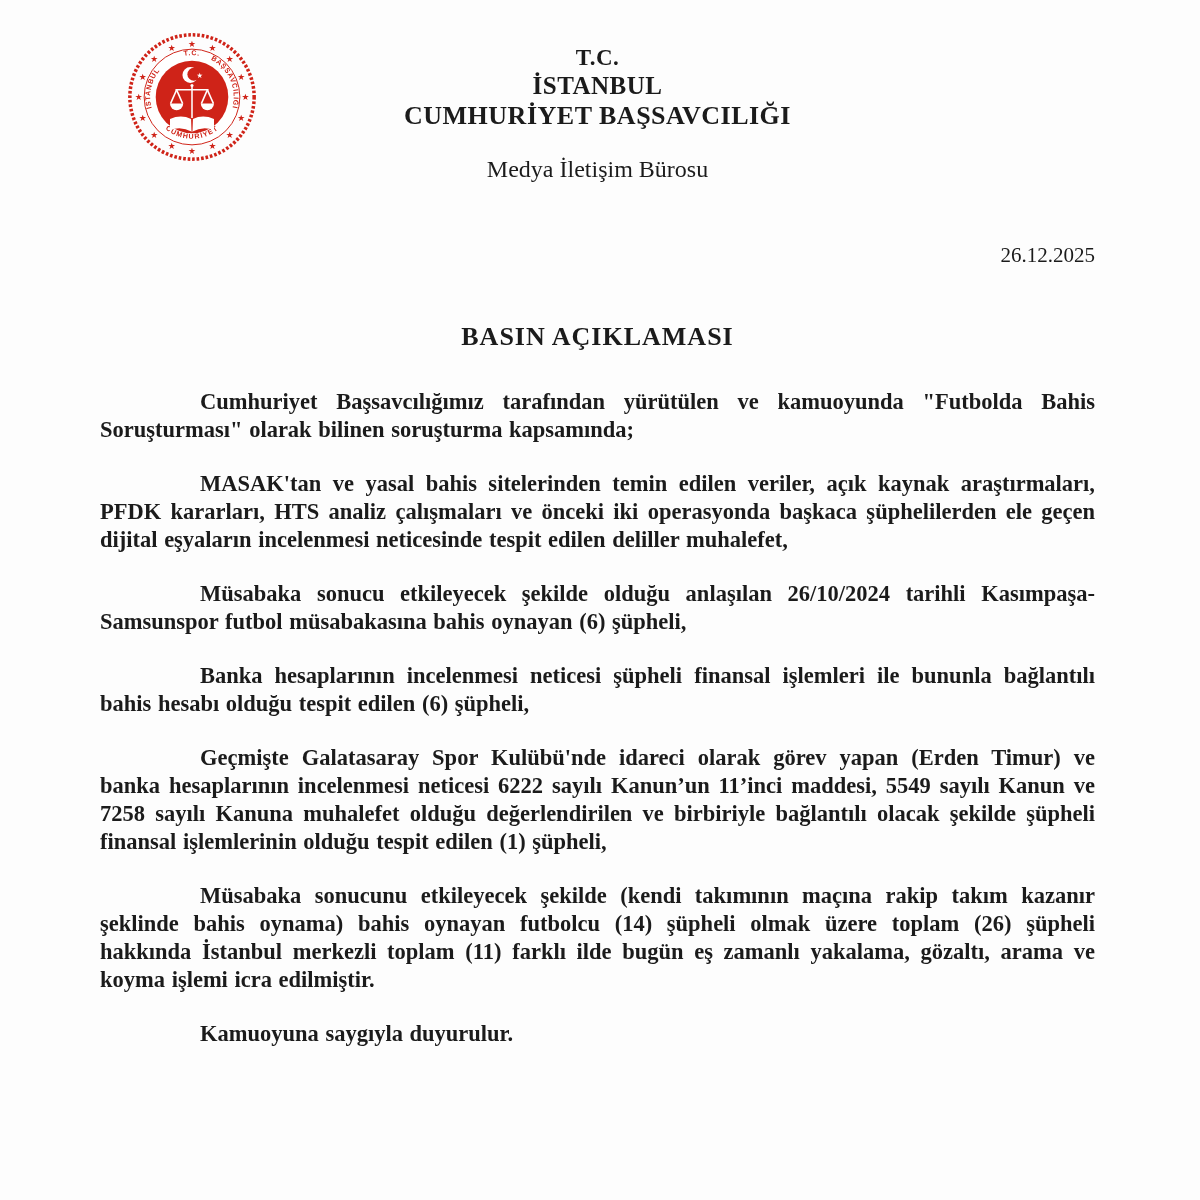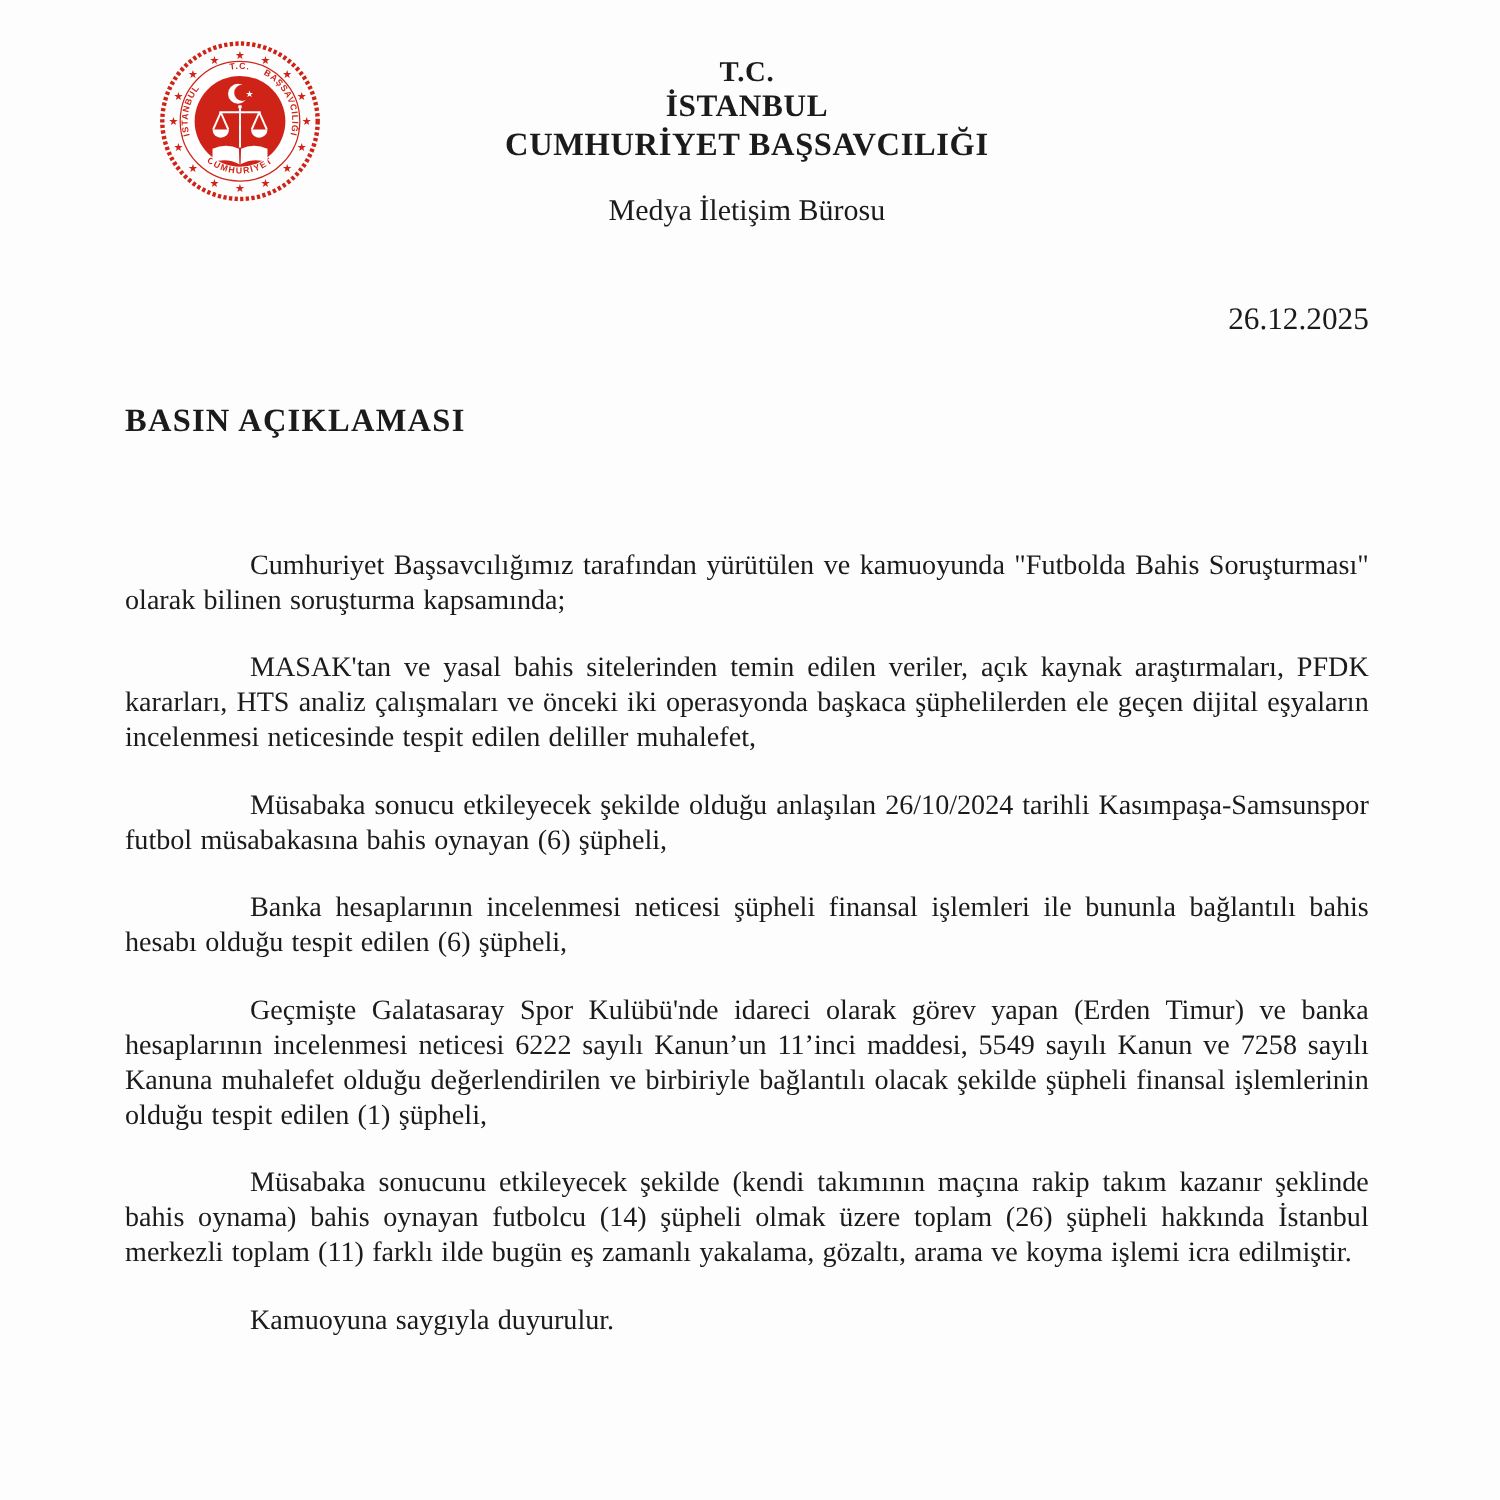--- a/index.html
+++ b/index.html
@@ -28,32 +28,33 @@
     text-align:center;
   }
   .hdr-tc      {font-size:23px;line-height:27px;font-weight:700;letter-spacing:.5px;}
   .hdr-city    {font-size:25px;line-height:29px;font-weight:700;letter-spacing:.5px;}
   .hdr-office  {font-size:26px;line-height:31px;font-weight:700;letter-spacing:.5px;}
   .hdr-bureau  {font-size:24px;line-height:30px;font-weight:400;margin-top:23px;}
   
   .date-row{
     margin:58px 105px 0 100px;
     text-align:right;
-    font-size:25px;line-height:27px;
+    font-size:21px;line-height:27px;
   }
   .doc-title{
     margin:52px 105px 0 100px;
-    text-align:left;
+    text-align:center;
     font-size:26px;line-height:31px;
     font-weight:700;
     letter-spacing:1px;
   }
   
   .bodytext{
-    margin:86px 105px 0 100px;
+    margin:36px 105px 0 100px;
+    font-weight:bold;
   }
   .bodytext p{
     margin:0 0 26px 0;
     font-size:22.5px;
     line-height:28px;
     text-align:justify;
     text-indent:100px;
     word-spacing:1px;
   }
   .closing{

